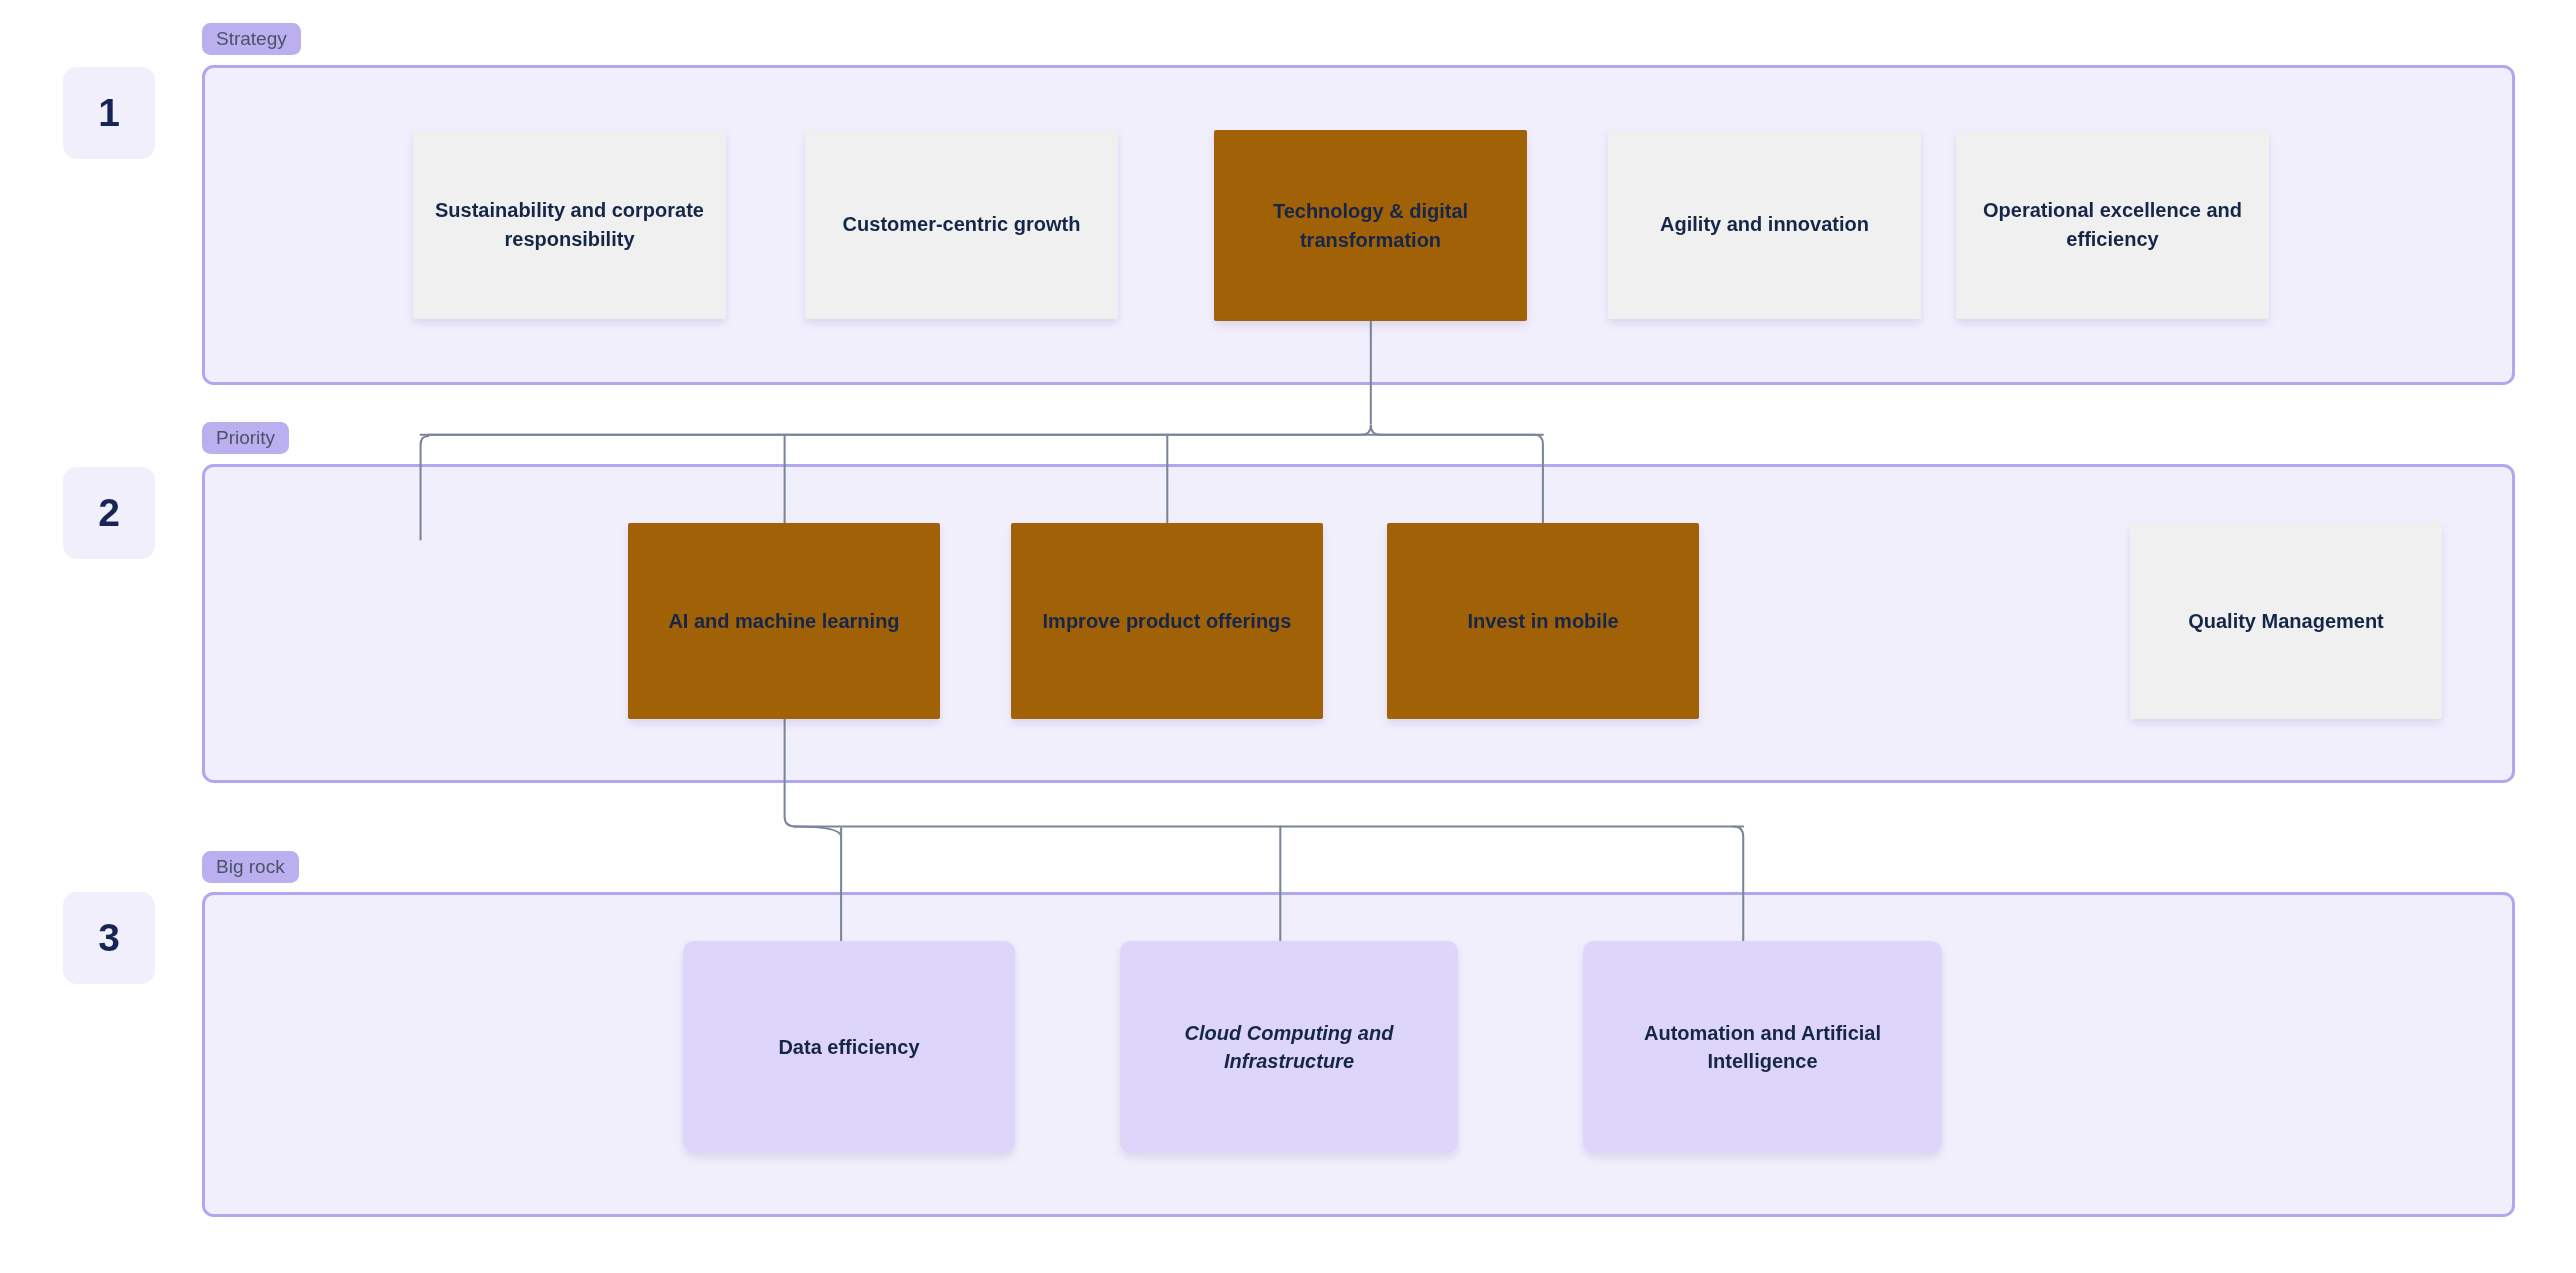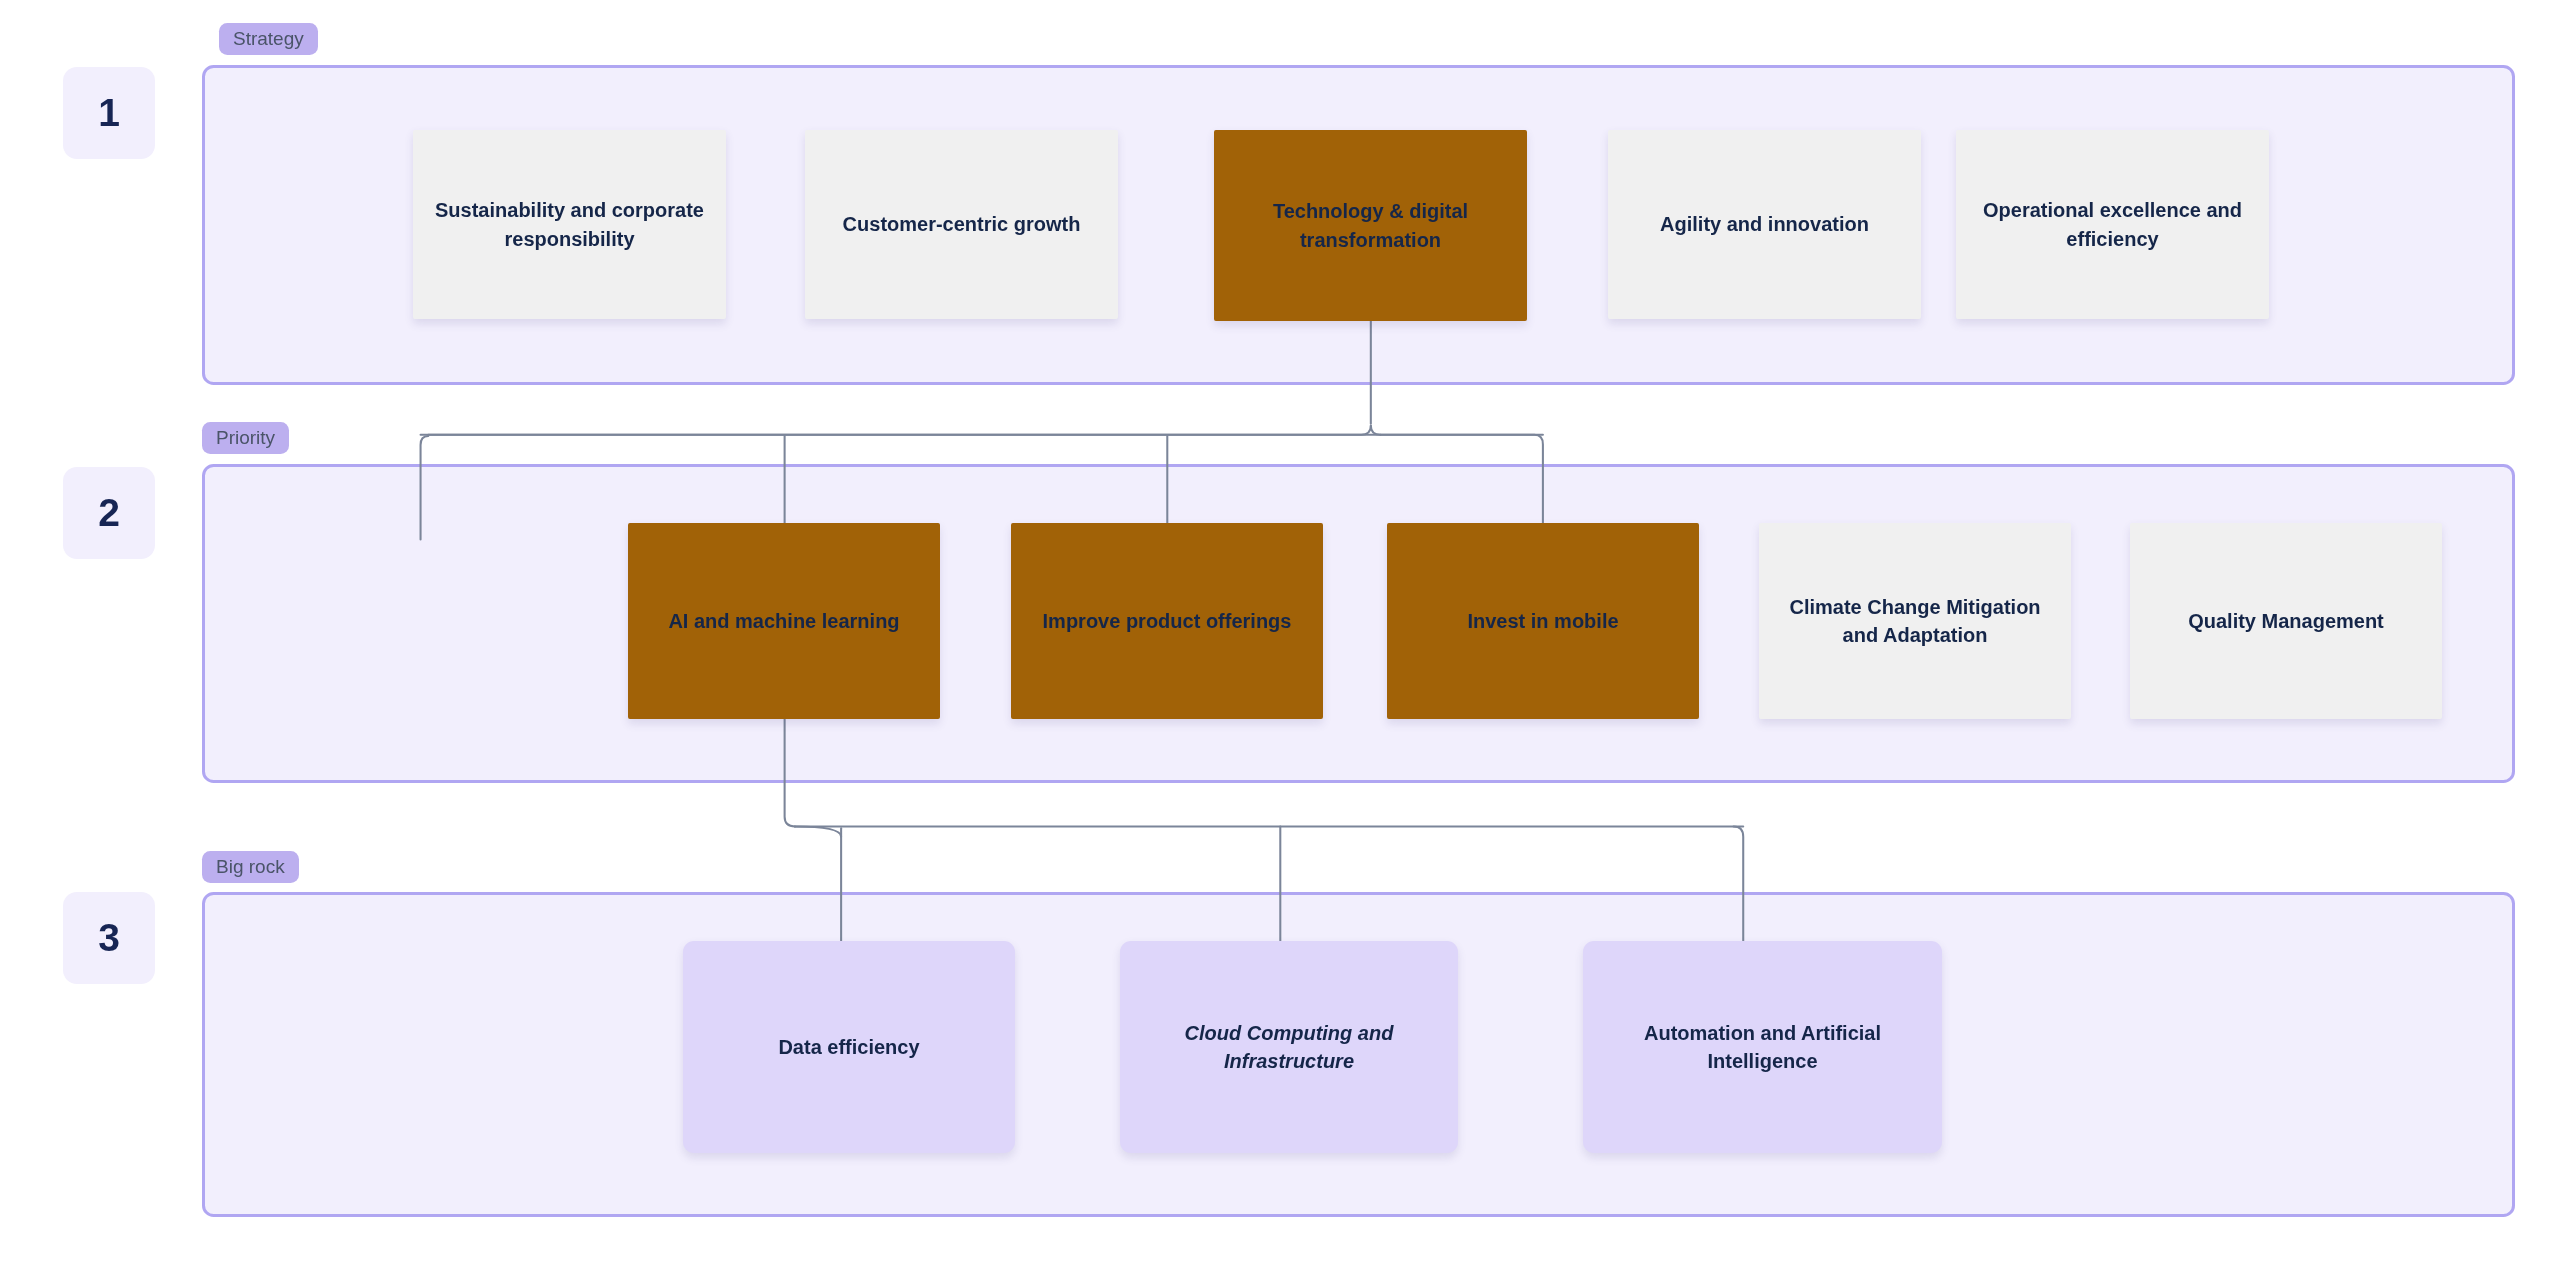--- a/index.html
+++ b/index.html
@@ -131,21 +131,21 @@
   <div class="level-badge" style="left:63px; top:67px;">
     <span>1</span>
   </div>
   <div class="level-badge" style="left:63px; top:467px;">
     <span>2</span>
   </div>
   <div class="level-badge" style="left:63px; top:892px;">
     <span>3</span>
   </div>
 
-  <div class="lane-tag" style="left:202px; top:23px;margin-left:17px;">Strategy</div>
+  <div class="lane-tag" style="left:202px; top:23px;">Strategy</div>
   <div class="lane" style="left:202px; top:65px; width:2313px; height:320px;"></div>
 
   <div class="card grey" style="left:413px;  top:130px; width:313px; height:189px;">
     <span>Sustainability and corporate responsibility</span>
   </div>
   <div class="card grey" style="left:805px; top:130px; width:313px; height:189px;">
     <span>Customer-centric growth</span>
   </div>
   <div class="card violet" style="left:1214px; top:130px; width:313px; height:191px;">
     <span>Technology &amp; digital transformation</span>
@@ -162,23 +162,20 @@
 
   <div class="card violet" style="left:628px;  top:523px; width:312px; height:196px;">
     <span>AI and machine learning</span>
   </div>
   <div class="card violet" style="left:1011px; top:523px; width:312px; height:196px;">
     <span>Improve product offerings</span>
   </div>
   <div class="card violet" style="left:1387px; top:523px; width:312px; height:196px;">
     <span>Invest in mobile</span>
   </div>
-  <div class="card grey" style="left:1759px; top:523px; width:312px; height:196px;">
-    <span>Climate Change Mitigation and Adaptation</span>
-  </div>
   <div class="card grey" style="left:2130px; top:523px; width:312px; height:196px;">
     <span>Quality Management</span>
   </div>
 
   <div class="lane-tag" style="left:202px; top:851px;">Big rock</div>
   <div class="lane" style="left:202px; top:892px; width:2313px; height:325px;"></div>
 
   <div class="card violet-round" style="left:683px; top:941px; width:332px; height:212px;">
     <span>Data efficiency</span>
   </div>

